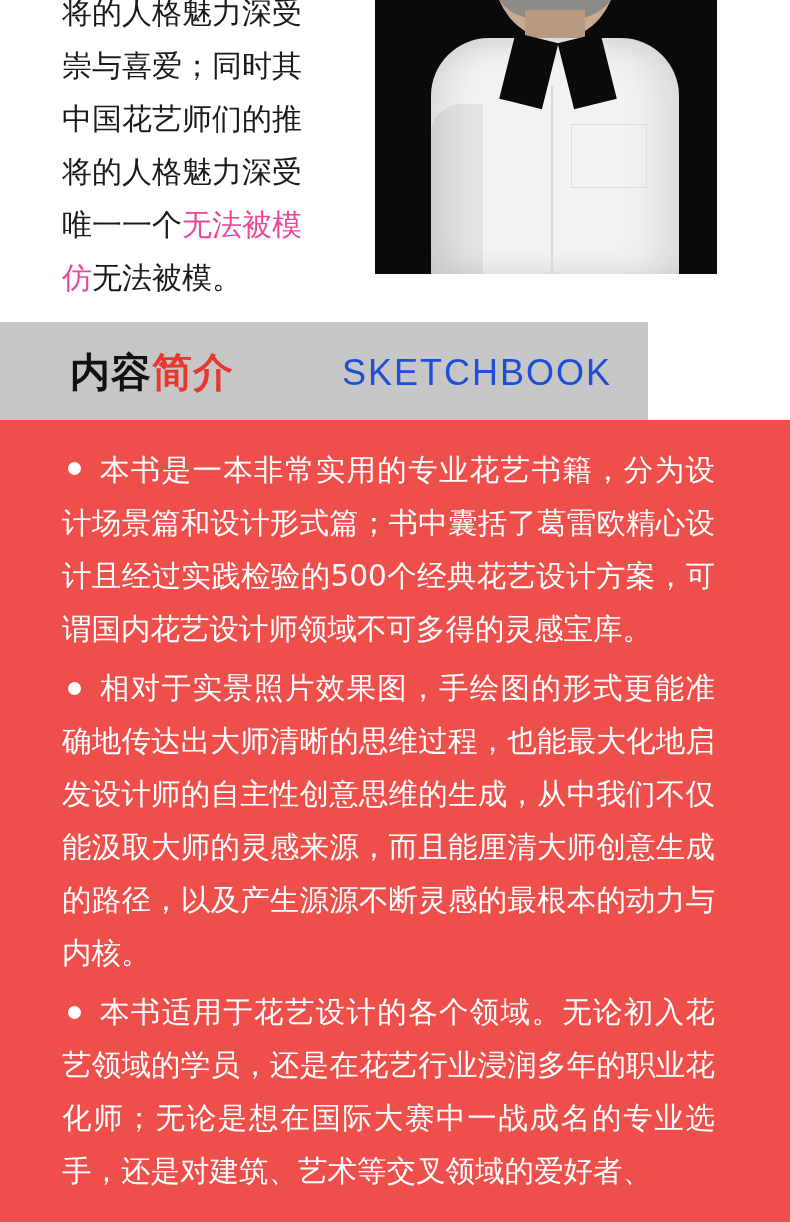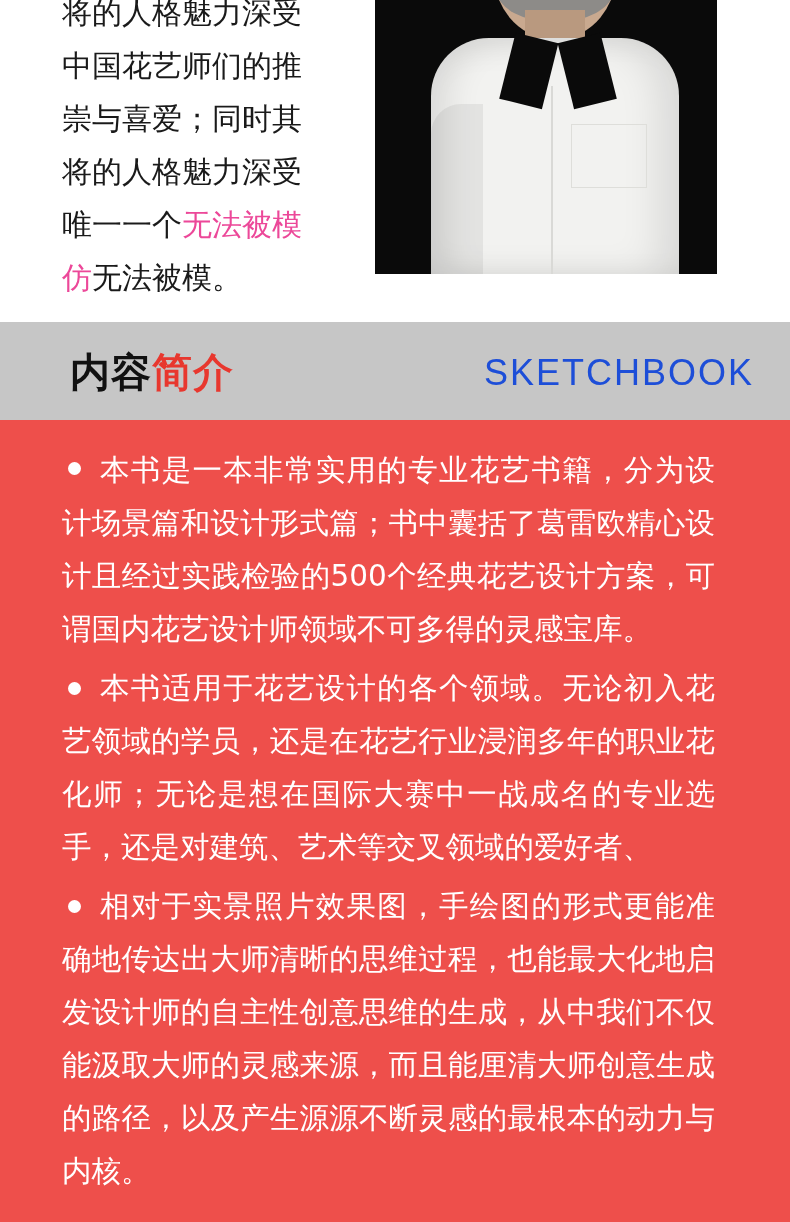--- a/index.html
+++ b/index.html
@@ -129,21 +129,21 @@
     height: 174px;
     background: rgba(0,0,0,0.06);
     border-radius: 30px 0 0 0;
   }
 
   
   .gray-band {
     position: absolute;
     top: 322px;
     left: 0;
-    width: 790px;
+    width: 648px;
     height: 98px;
     background: #c6c6c6;
   }
   .band-title {
     position: absolute;
     left: 70px;
     top: 23px;
     font-size: 40px;
     font-weight: bold;
     color: #111111;
@@ -198,22 +198,22 @@
     text-indent: 38px;
   }
 </style>
 </head>
 <body>
 
 <div class="top-section">
 
   <div class="intro-text">
     <div><span>将的人格魅力深受</span></div>
+    <div><span>崇与喜爱；同时其</span></div>
     <div><span>中国花艺师们的推</span></div>
-    <div><span>崇与喜爱；同时其</span></div>
     <div><span>将的人格魅力深受</span></div>
     <div><span>唯一一个</span><span class="hl">无法被模</span></div>
     <div><span class="hl">仿</span><span>无法被模。</span></div>
   </div>
 
   <div class="portrait">
     <div class="head"></div>
 
     <div class="beard"></div>
     <div class="neck"></div>
@@ -233,19 +233,19 @@
   <div class="band-sub">SKETCHBOOK</div>
 </div>
 
 <div class="red-body">
   <p class="para">
     <span class="bullet" style="top:42px;"></span>
     <span class="para-text">本书是一本非常实用的专业花艺书籍，分为设计场景篇和设计形式篇；书中囊括了葛雷欧精心设计且经过实践检验的500个经典花艺设计方案，可谓国内花艺设计师领域不可多得的灵感宝库。</span>
   </p>
   <p class="para">
     <span class="bullet" style="top:20px;"></span>
-    <span class="para-text">本书适用于花艺设计的各个领域。无论初入花艺领域的学员，还是在花艺行业浸润多年的职业花化师；无论是想在国际大赛中一战成名的专业选手，还是对建筑、艺术等交叉领域的爱好者、</span>
+    <span class="para-text">相对于实景照片效果图，手绘图的形式更能准确地传达出大师清晰的思维过程，也能最大化地启发设计师的自主性创意思维的生成，从中我们不仅能汲取大师的灵感来源，而且能厘清大师创意生成的路径，以及产生源源不断灵感的最根本的动力与内核。</span>
   </p>
   <p class="para">
     <span class="bullet" style="top:20px;"></span>
-    <span class="para-text">相对于实景照片效果图，手绘图的形式更能准确地传达出大师清晰的思维过程，也能最大化地启发设计师的自主性创意思维的生成，从中我们不仅能汲取大师的灵感来源，而且能厘清大师创意生成的路径，以及产生源源不断灵感的最根本的动力与内核。</span>
+    <span class="para-text">本书适用于花艺设计的各个领域。无论初入花艺领域的学员，还是在花艺行业浸润多年的职业花化师；无论是想在国际大赛中一战成名的专业选手，还是对建筑、艺术等交叉领域的爱好者、</span>
   </p>
 </div>
 
 </body></html>

